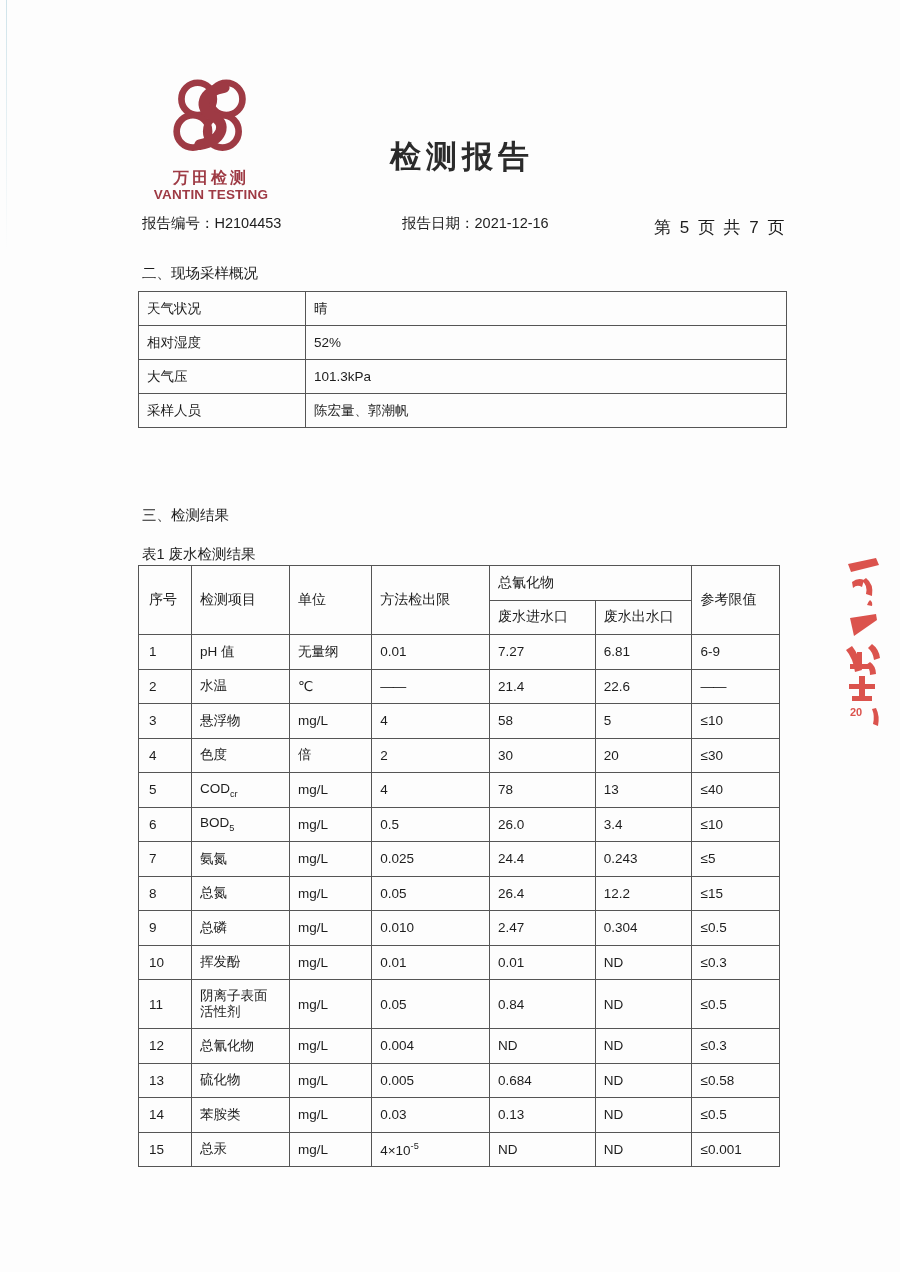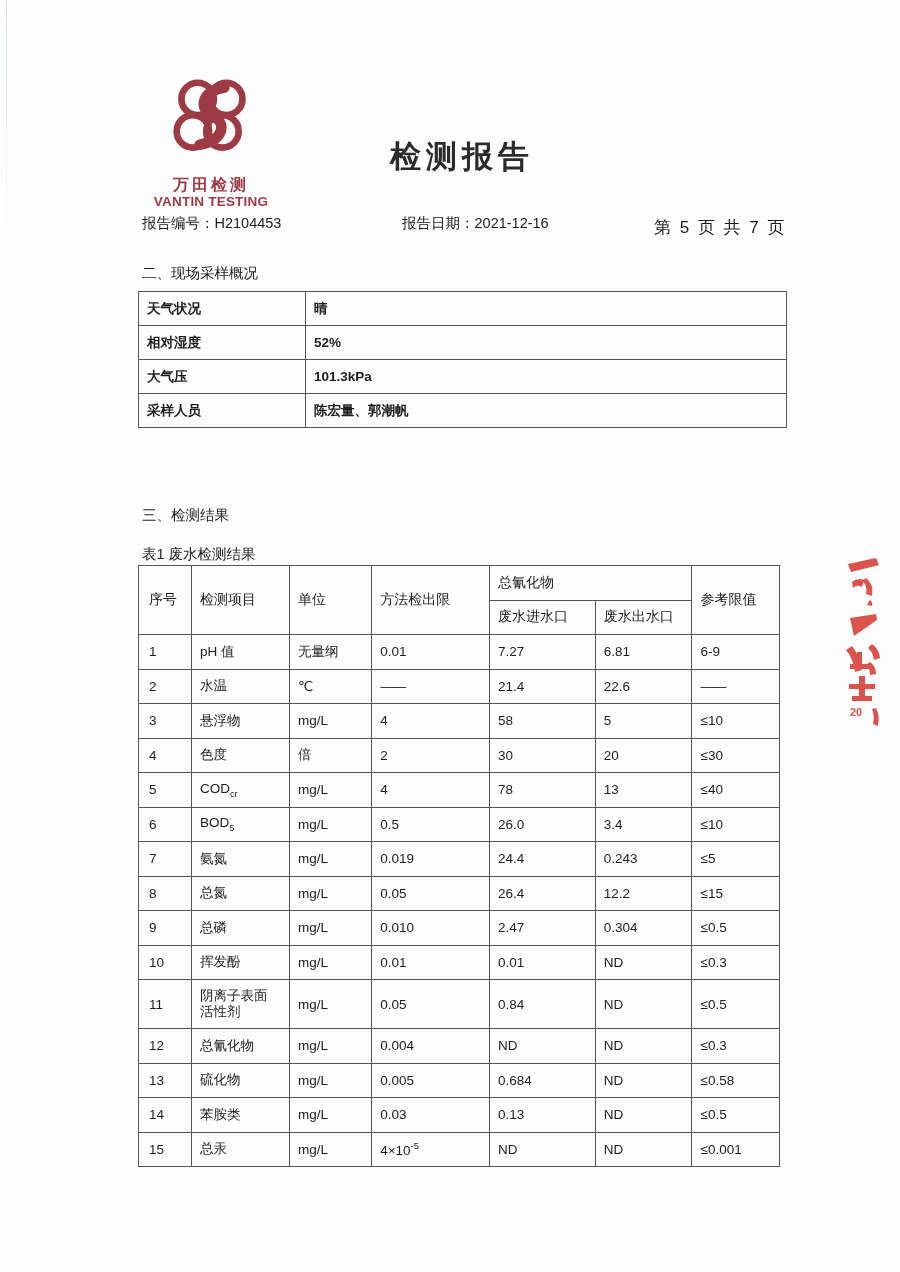--- a/index.html
+++ b/index.html
@@ -52,21 +52,21 @@
     height: 82px;
     margin: 0 auto;
     display: block;
   }
   .brand-cn {
     font-family: "DejaVu Sans", sans-serif;
     font-size: 16px;
     font-weight: 700;
     letter-spacing: 3px;
     color: #9e3a44;
-    margin-top: 16px;
+    margin-top: 9px;
     line-height: 1.1;
   }
   .brand-en {
     font-family: "Liberation Sans", sans-serif;
     font-size: 13.5px;
     font-weight: 700;
     letter-spacing: 0.2px;
     color: #9e3a44;
     line-height: 1.15;
   }
@@ -121,21 +121,21 @@
     padding: 0 8px;
   }
 
   
   .tbl-sampling {
     position: absolute;
     left: 138px;
     top: 291px;
     width: 649px;
   }
-  .tbl-sampling td { height: 33px; font-weight: bold; }
+  .tbl-sampling td { height: 33px; }
   .tbl-sampling td.k { width: 150px; }
 
   
   .tbl-results {
     position: absolute;
     left: 138px;
     top: 565px;
     width: 642px;
   }
   .tbl-results th, .tbl-results td { height: 33.5px; }
@@ -292,21 +292,21 @@
         <td>mg/L</td>
         <td>0.5</td>
         <td>26.0</td>
         <td>3.4</td>
         <td>≤10</td>
       </tr>
       <tr>
         <td class="c-no">7</td>
         <td>氨氮</td>
         <td>mg/L</td>
-        <td>0.019</td>
+        <td>0.025</td>
         <td>24.4</td>
         <td>0.243</td>
         <td>≤5</td>
       </tr>
       <tr>
         <td class="c-no">8</td>
         <td>总氮</td>
         <td>mg/L</td>
         <td>0.05</td>
         <td>26.4</td>

